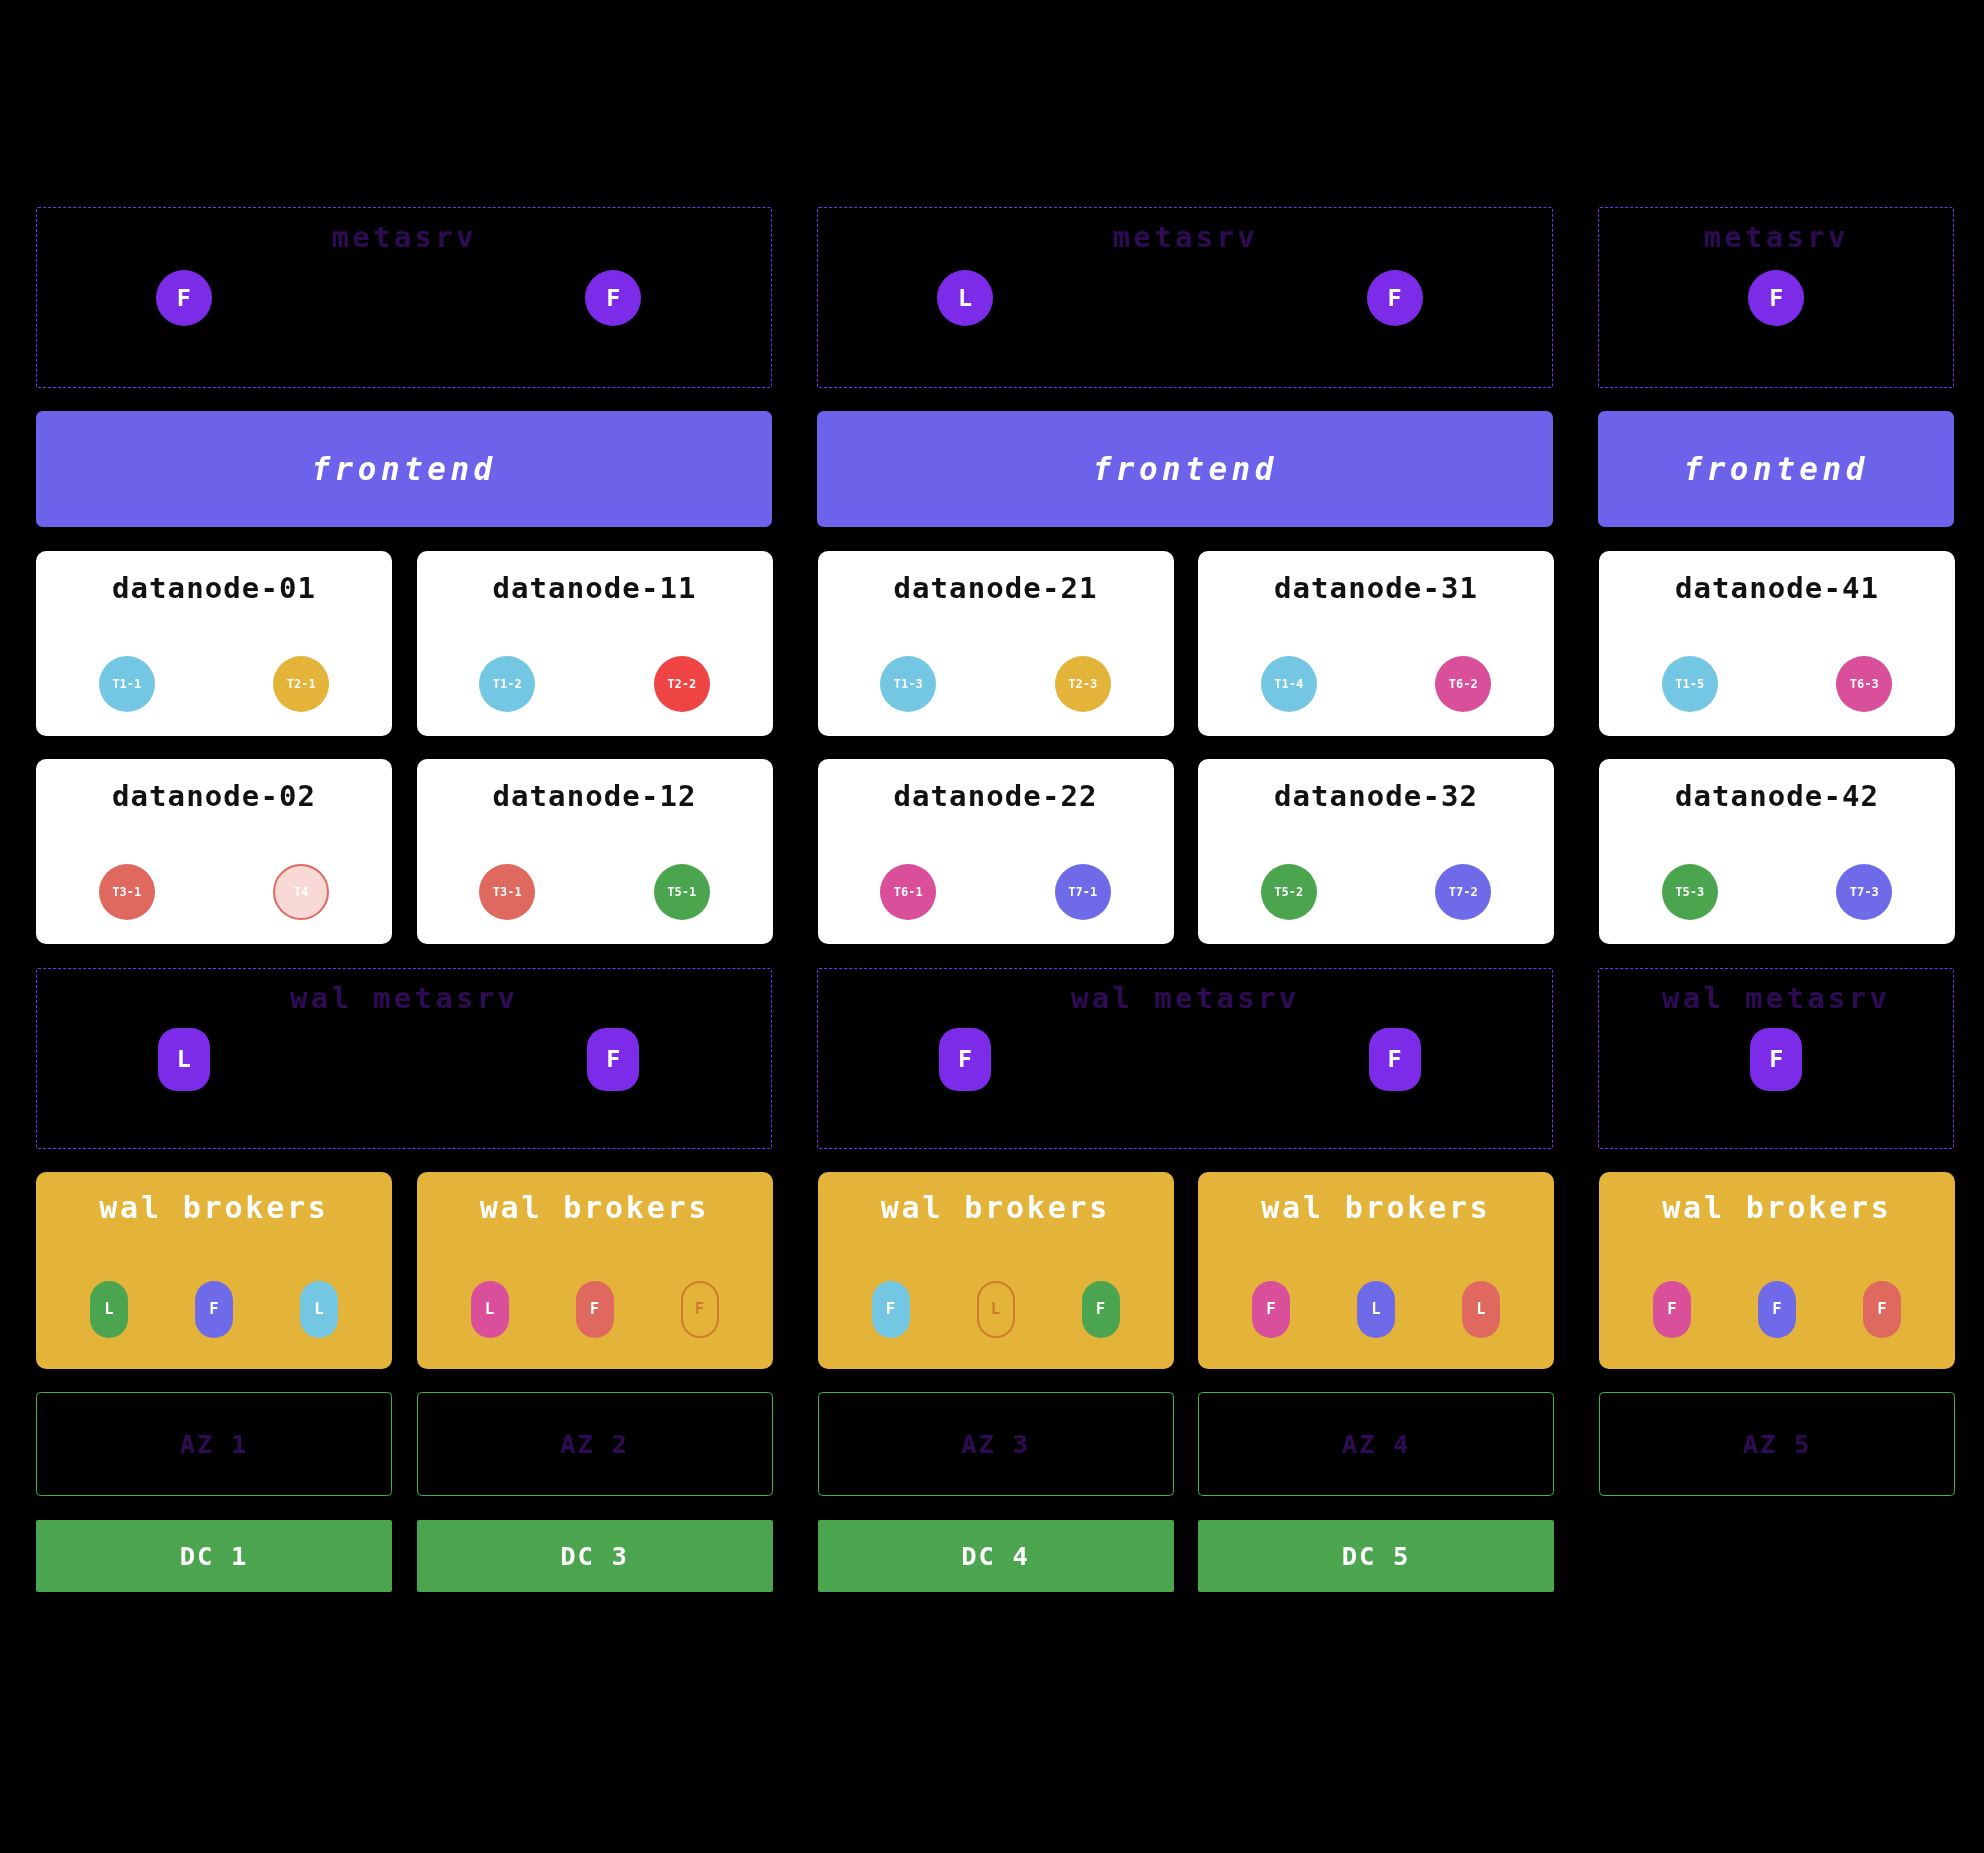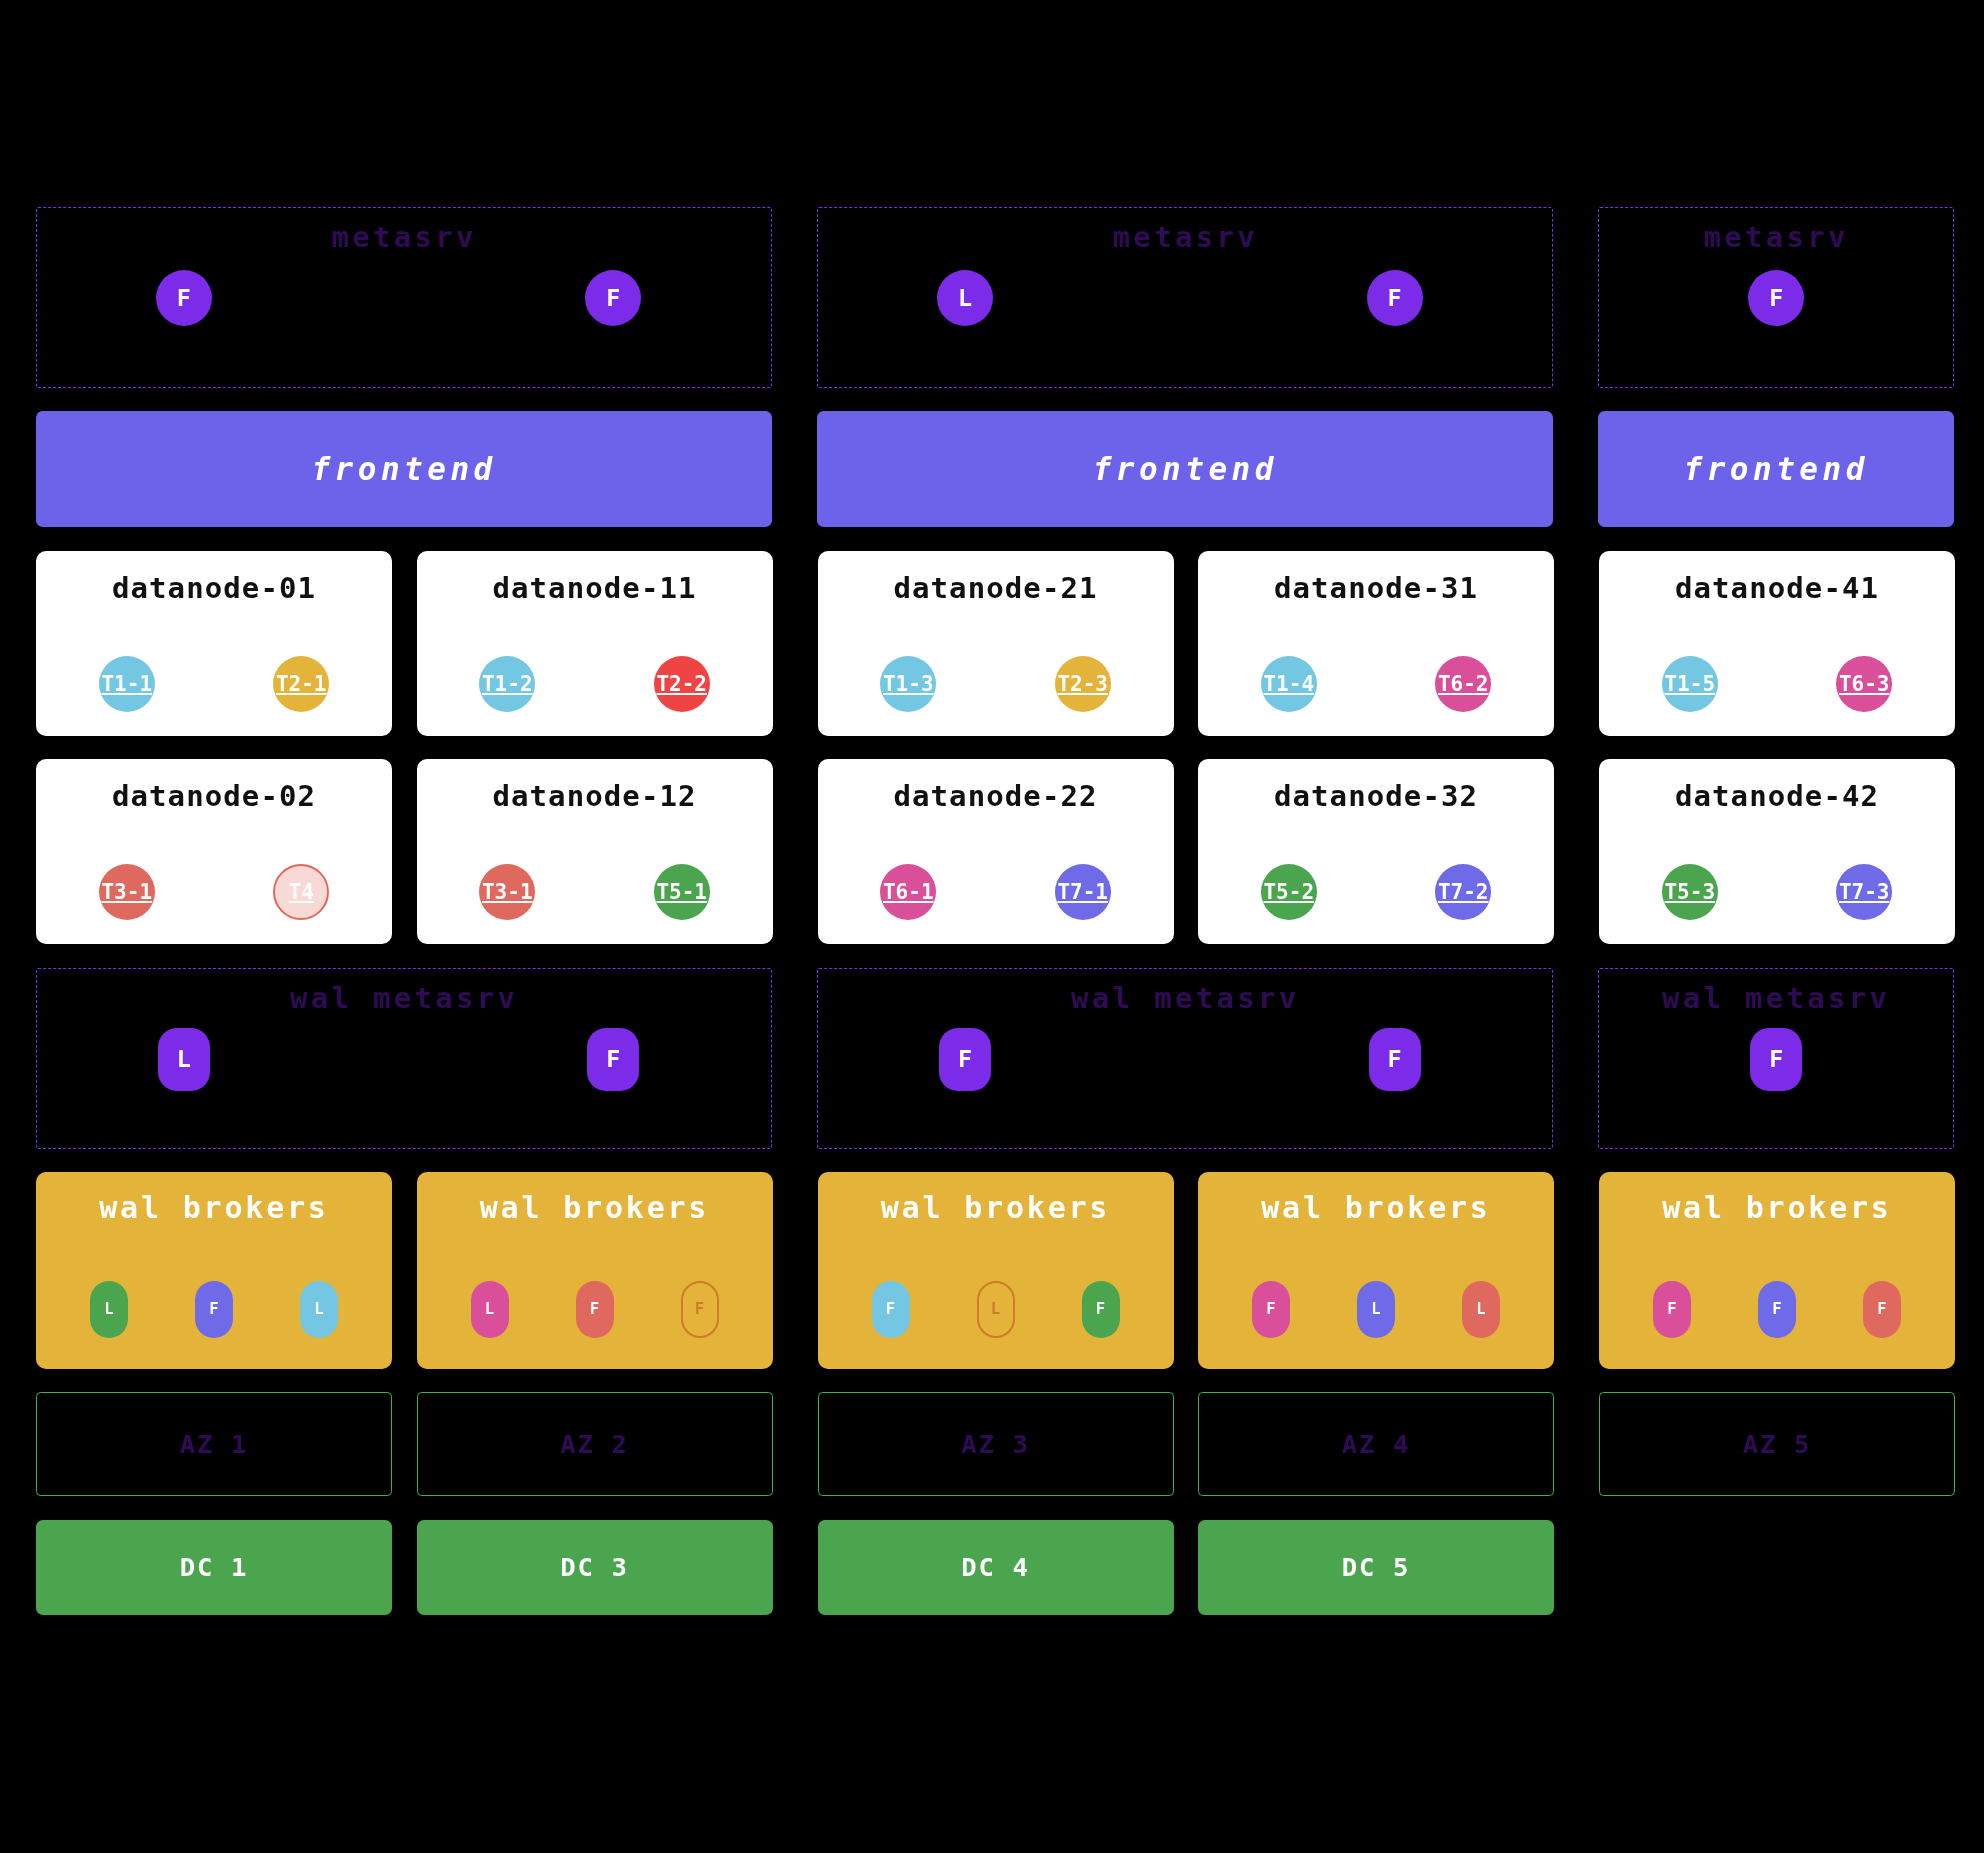--- a/index.html
+++ b/index.html
@@ -33,40 +33,40 @@
   .frontend-bar { height:116px; background:var(--frontendBar); border-radius:6.7px;
     display:flex; align-items:center; justify-content:center;
     color:#fff; font-size:31px; font-weight:bold; letter-spacing:4.5px;font-style:italic; }
 
   
   .card { position:relative; height:185px; background:var(--cardBg); border-radius:10px; }
   .card-title { position:absolute; top:20px; left:0; width:100%; text-align:center;
     font-size:29px; font-weight:bold; color:var(--cardText); letter-spacing:1.1px; }
   .t-circle { position:absolute; top:105px; width:56px; height:56px; border-radius:50%;
     color:#fff; display:flex; align-items:center; justify-content:center;
-    font-size:21px; font-weight:bold; transform:translateX(-50%);text-decoration:underline; }
+    font-size:12px; font-weight:bold; transform:translateX(-50%); }
   .tc1 { left:25.5%; } .tc2 { left:74.5%; }
   .t-circle.ghost { border:2.2px solid var(--salmon); }
 
   
   .broker-card { position:relative; height:197px; background:var(--brokerBg); border-radius:10px; }
   .broker-title { position:absolute; top:18px; left:0; width:100%; text-align:center;
     font-size:30px; font-weight:bold; letter-spacing:2.8px; color:#fff; }
   .pill-row { position:absolute; top:109px; left:0; width:100%;
     display:flex; justify-content:center; gap:67px; }
   .broker-pill { width:38px; height:57px; border-radius:19px;
     color:#fff; display:flex; align-items:center; justify-content:center;
     font-size:15.6px; font-weight:bold; }
   .broker-pill.outlined { border:2.2px solid var(--goldOutline); color:var(--goldOutline); }
 
   
   .az-box { height:104px; border:1.7px solid var(--azBorder); border-radius:4.5px; background:transparent;
     display:flex; align-items:center; justify-content:center;
     font-size:25.6px; font-weight:bold; letter-spacing:1.7px; color:var(--dimPurpleLabel); }
-  .dc-box { height:95px; background:var(--dcBg); border-radius:7px;
+  .dc-box { height:72px; background:var(--dcBg); border-radius:2px;
     display:flex; align-items:center; justify-content:center;
     font-size:25.6px; font-weight:bold; letter-spacing:1.7px; color:#fff; }
 </style>
 </head>
 <body>
 
 <div class="canvas">
 
   <div class="row row3">
     <div class="dashed-box span2 g1">

